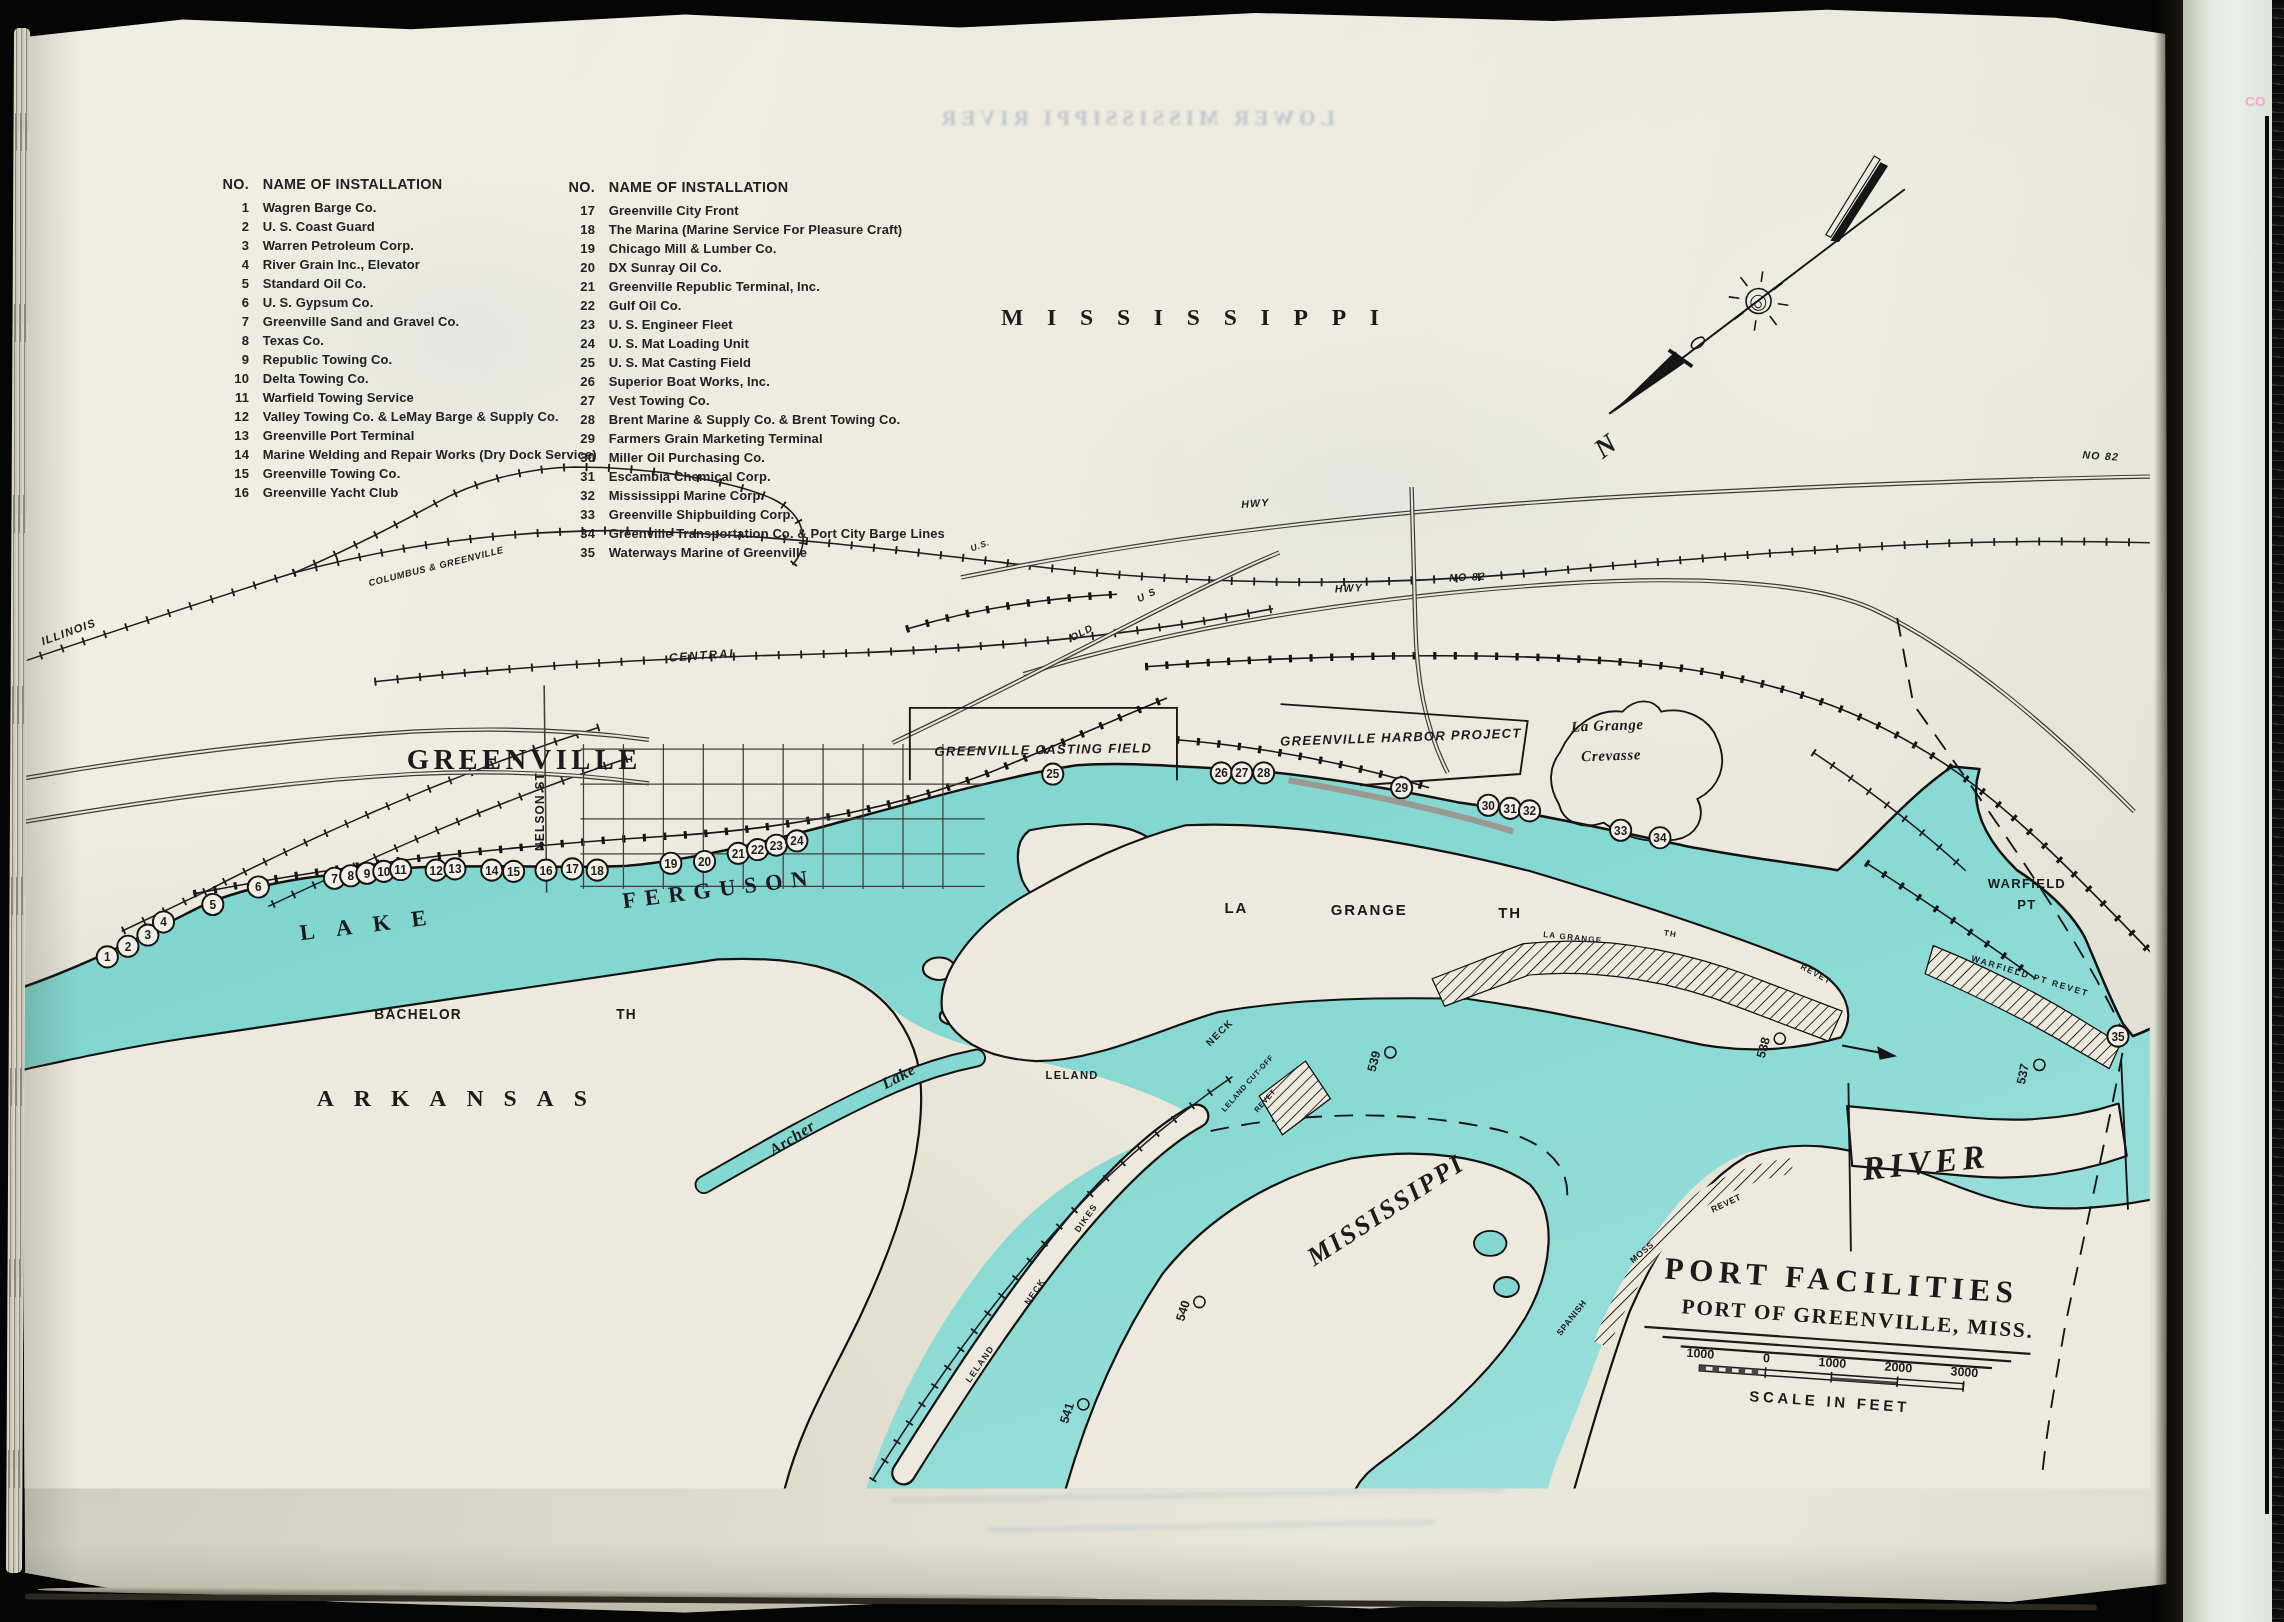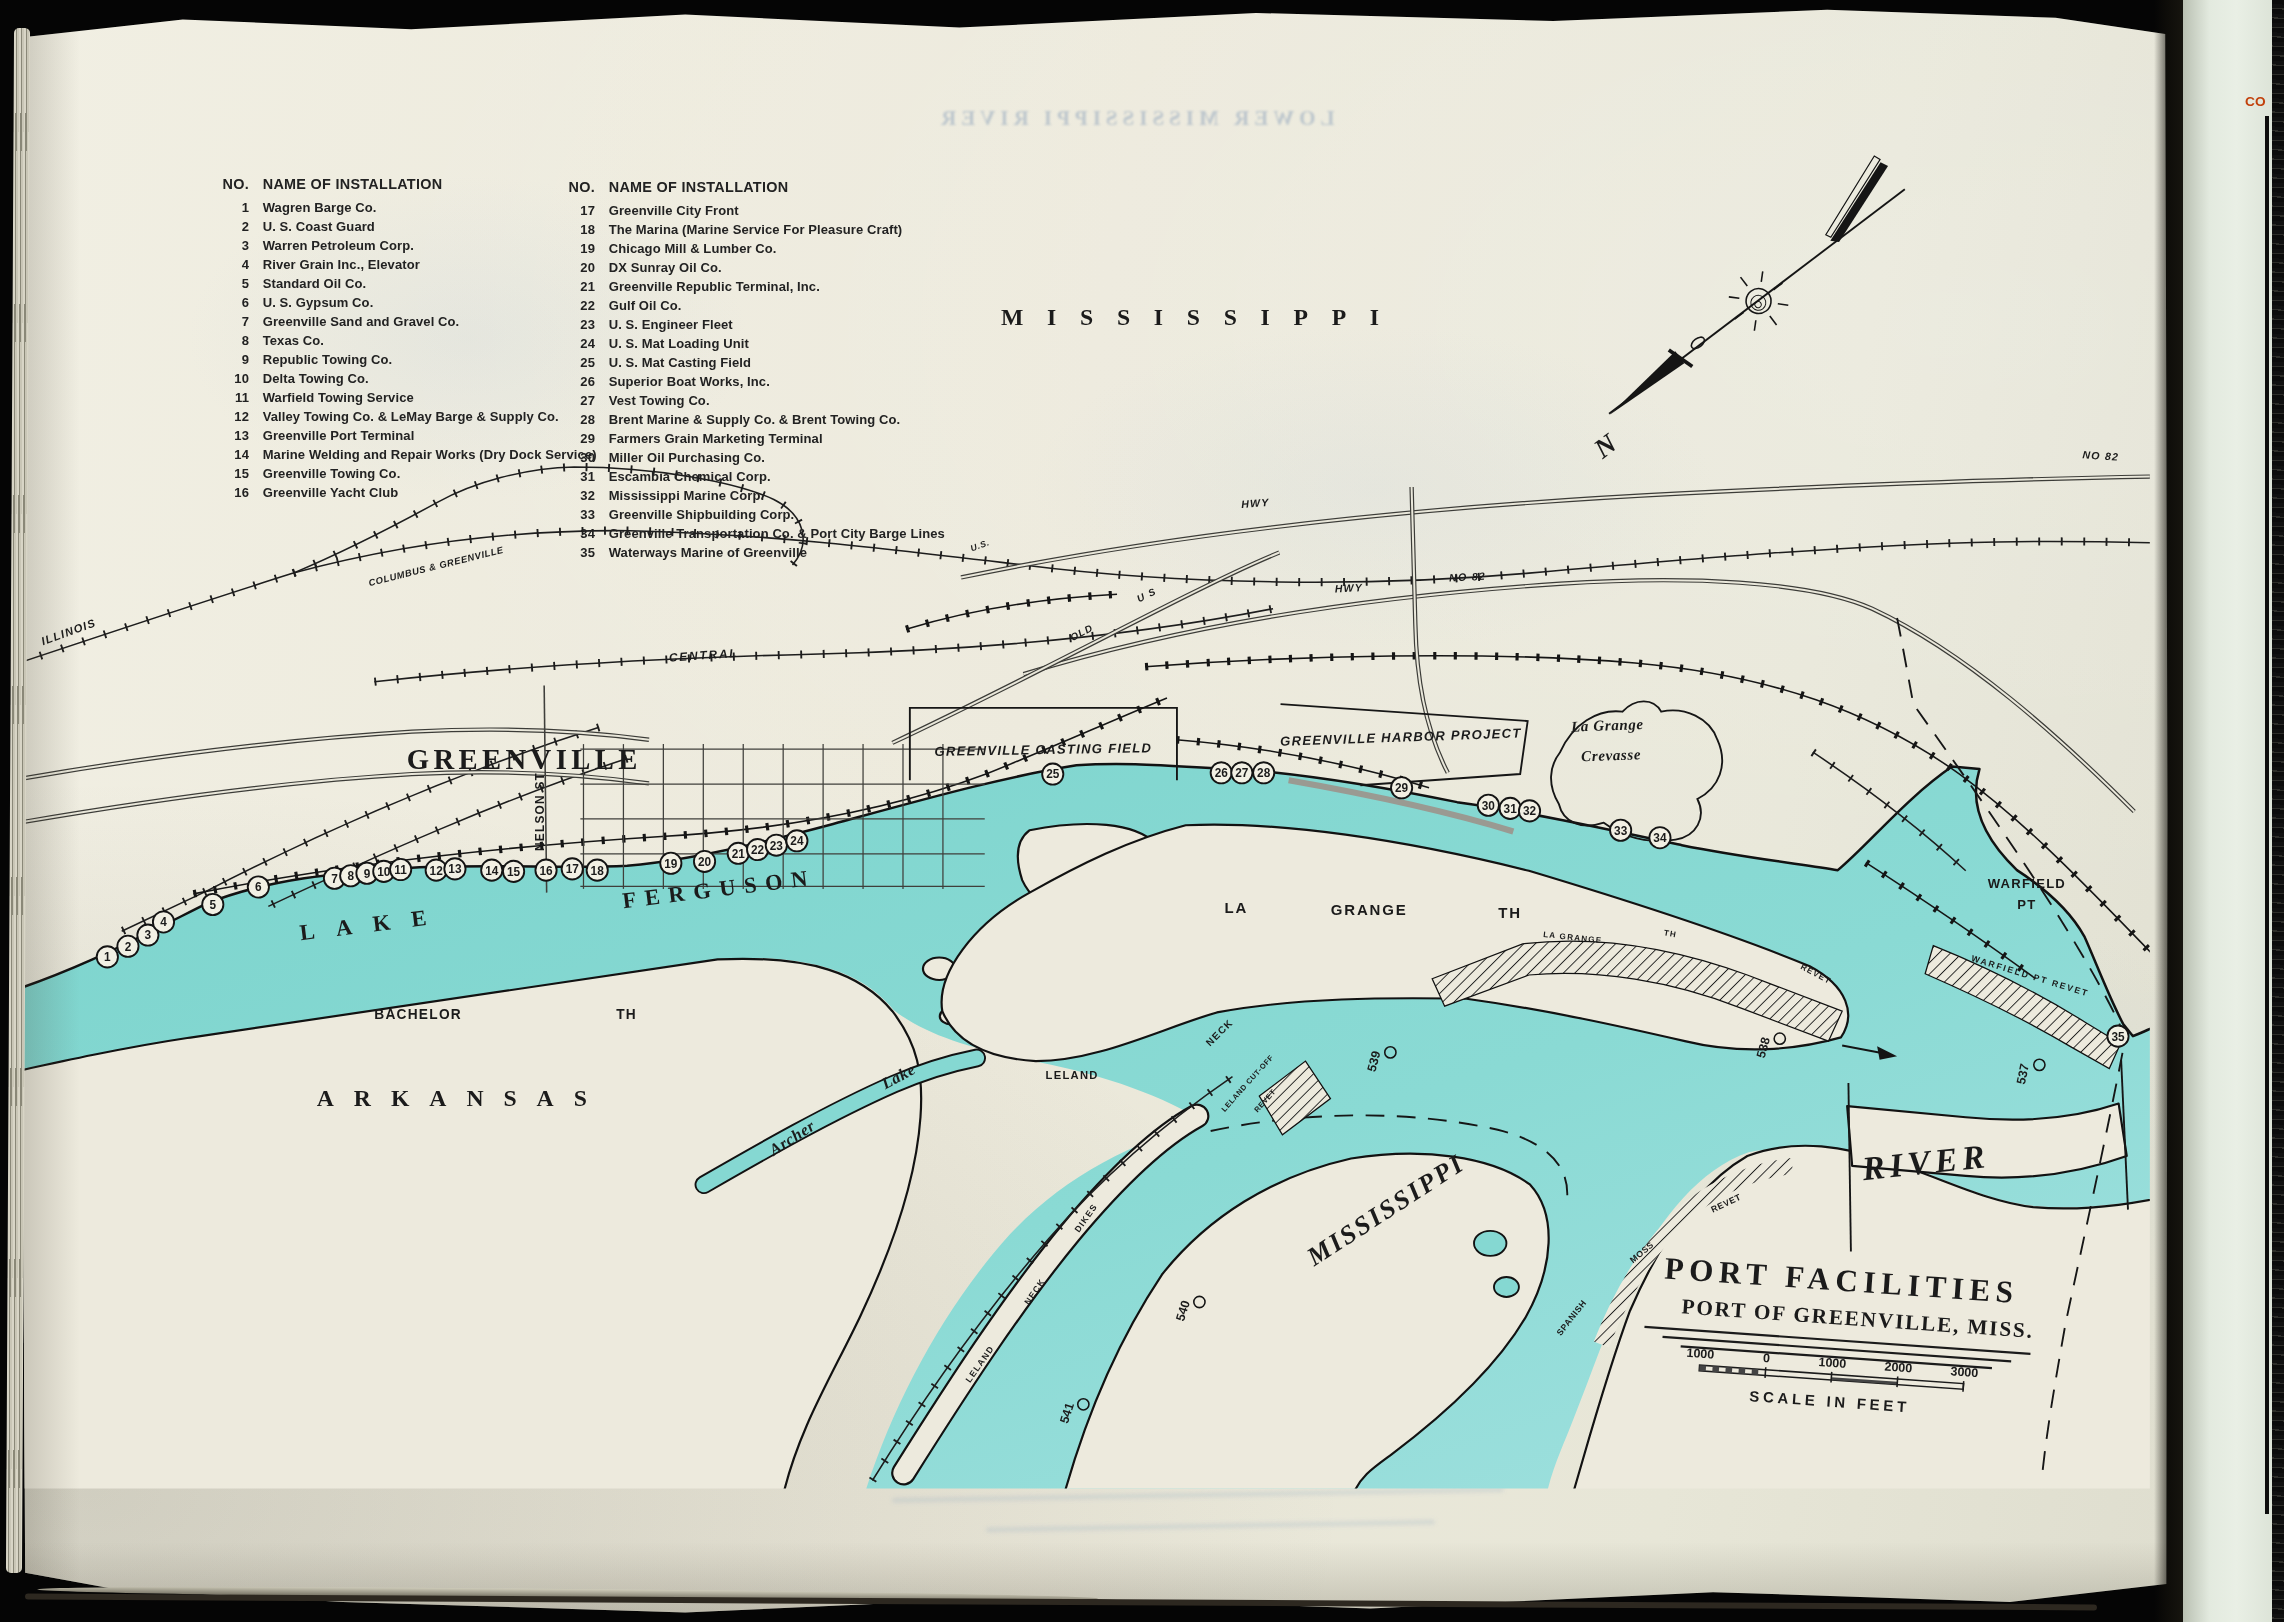--- a/index.html
+++ b/index.html
@@ -21,21 +21,21 @@
     background:repeating-linear-gradient(90deg,#d8d5c6 0 1.9px,#8a8878 1.9px 3.1px,#c9c6b6 3.1px 5px);
     border-radius:5px;transform:rotate(.3deg);}
   .stack-bottom{position:absolute;left:37px;top:1589px;width:1061px;height:10px;
     background:linear-gradient(#cfccba,#6b6759);border-radius:50%;transform:rotate(.5deg);}
   .under-edge{position:absolute;left:25px;top:1599px;width:2072px;height:6.2px;background:#2d2820;border-radius:3.7px;transform:rotate(.3deg);}
   
   .gutter{position:absolute;left:2154px;top:0;width:30px;height:1623px;
     background:linear-gradient(90deg,transparent,rgba(20,18,12,.55) 40%,#17150f);}
   .next-page{position:absolute;left:2183px;top:0;width:89px;height:1623px;
     background:linear-gradient(90deg,#b9c0b2,#e3eadf 30%,#e9efe5 60%,#dde4d8);}
-  .np-text{position:absolute;left:2245px;top:94px;color:#c2410c;font:700 13.7px "Liberation Sans",sans-serif;}
+  .np-text{position:absolute;left:2245px;top:94px;color:#f9a8d4;font:700 13.7px "Liberation Sans",sans-serif;}
   .np-frame{position:absolute;left:2265px;top:116px;width:4.4px;height:1398px;background:#0d0d0d;}
   .np-content{position:absolute;left:2272px;top:0;width:12.5px;height:1623px;
     background:repeating-linear-gradient(3deg,#0c0c0c 0 4.4px,#2e2e2a 4.4px 5.6px,#111 5.6px 9.4px);}
   
   .legend{position:absolute;color:#222;}
   .leg-head,.leg-row{display:flex;align-items:baseline;height:19px;}
   .leg-head{font:700 14.4px/19px "Liberation Sans",sans-serif;letter-spacing:0.3px;margin-bottom:5px;}
   .leg-row{font:700 13px/18.6px "Liberation Sans",sans-serif;letter-spacing:0.1px;}
   .leg-no{text-align:right;flex:none;}
   .leg-name{margin-left:13.7px;white-space:nowrap;}

